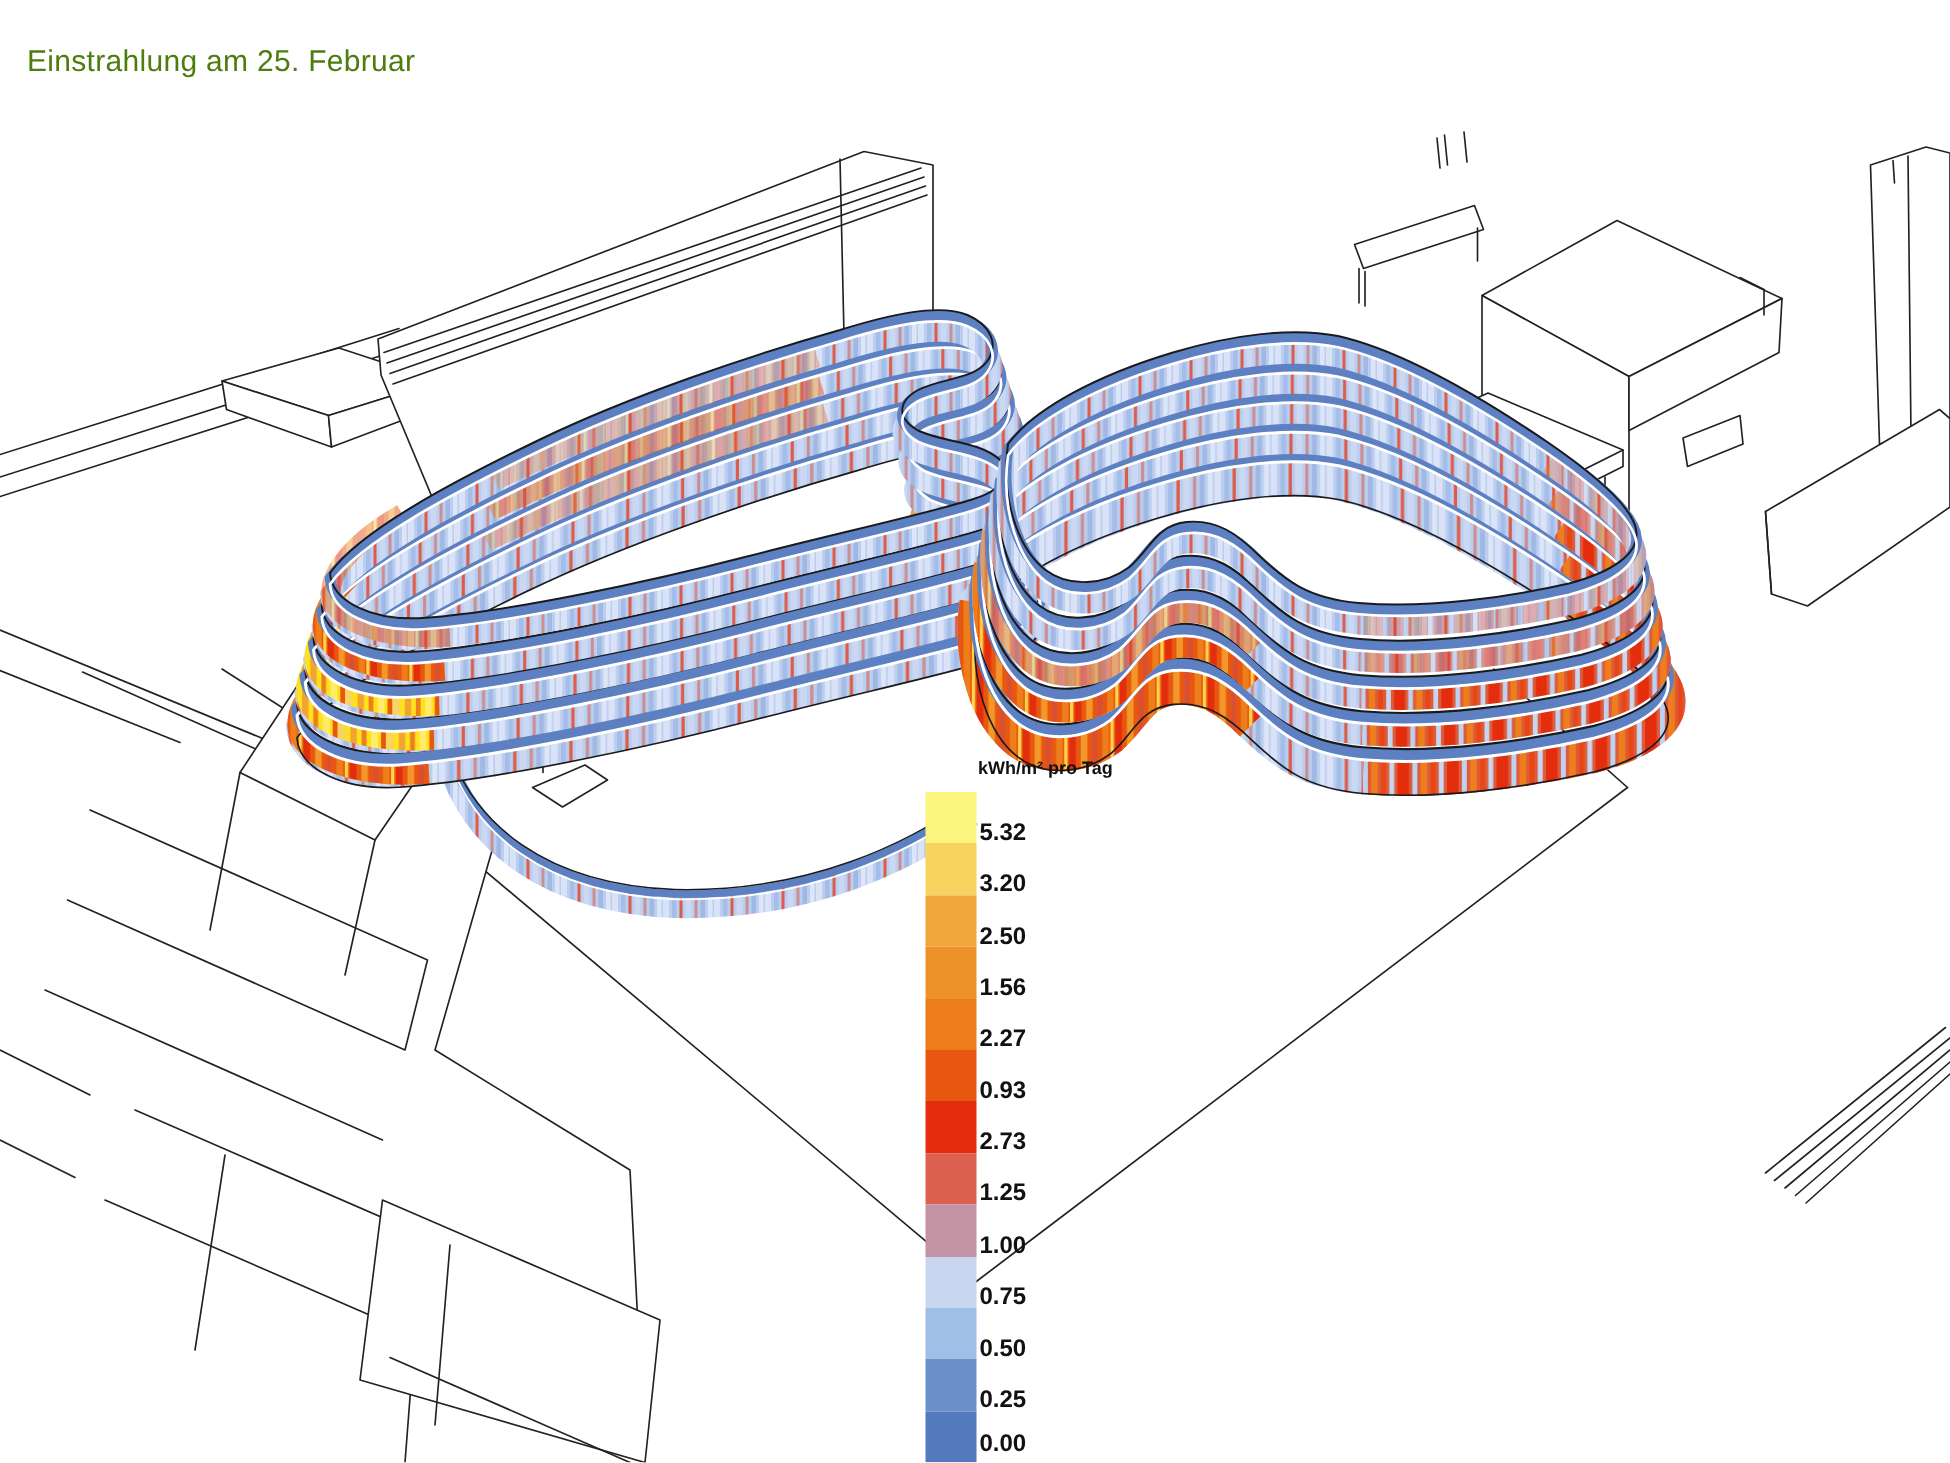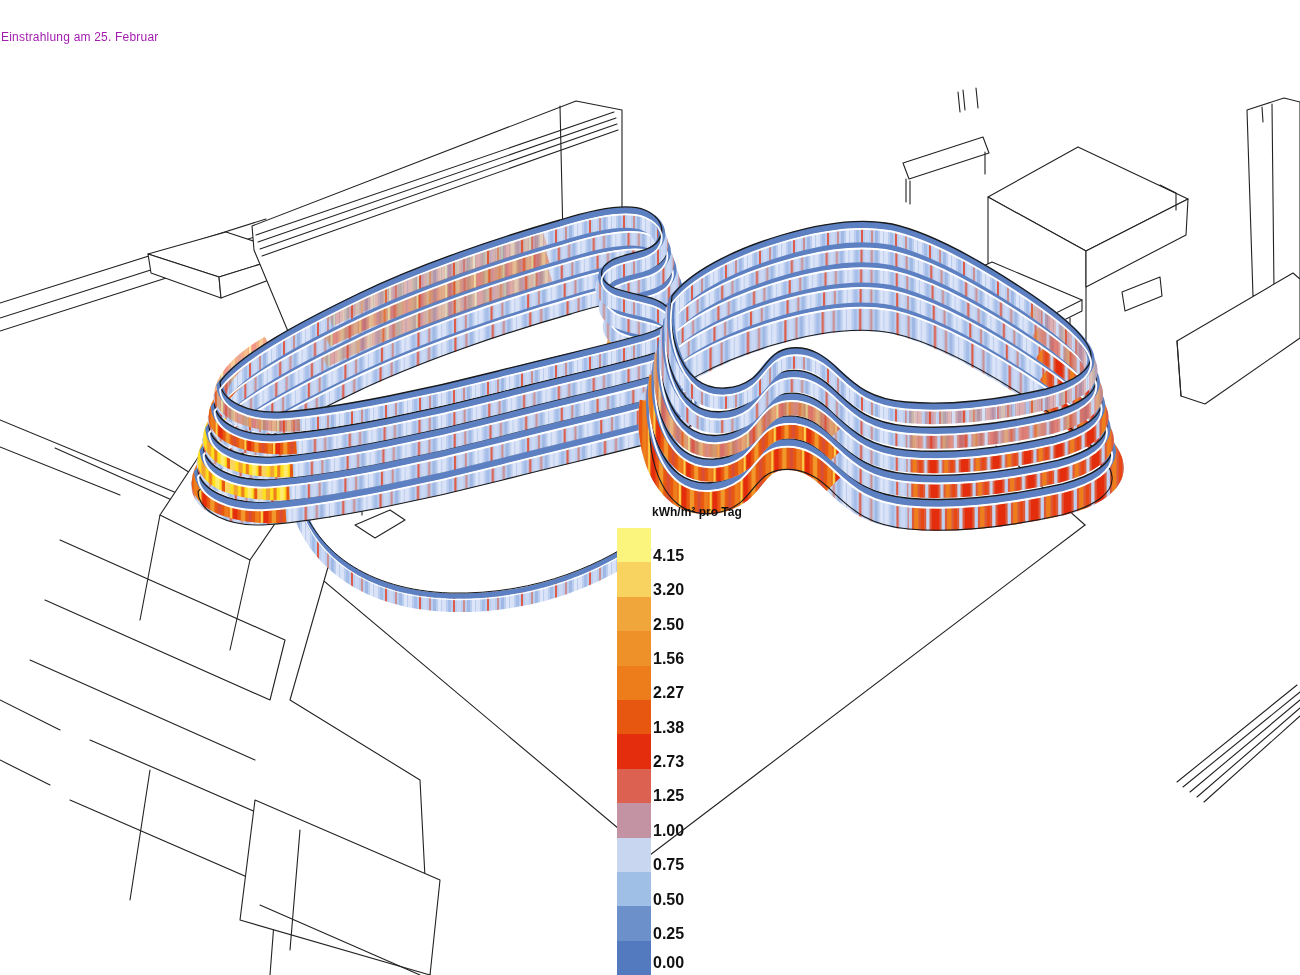--- a/index.html
+++ b/index.html
@@ -1,19 +1,19 @@
 <!DOCTYPE html>
 <html><head>
 <meta charset="utf-8">
 <style>
   html,body{margin:0;padding:0;background:#fff;}
   #canvas{position:relative;width:1300px;height:975px;background:#ffffff;overflow:hidden;
           font-family:"Liberation Sans", sans-serif;}
   #scene{position:absolute;left:0;top:0;width:1300px;height:975px;}
-  #title{position:absolute;left:1px;top:30px;font-size:12px;color:#a21caf;letter-spacing:.2px;}
+  #title{position:absolute;left:18px;top:30px;font-size:20px;color:#4d7c0f;letter-spacing:.2px;}
   #legend-bar{position:absolute;left:617px;top:528px;width:34px;height:447px;
               display:flex;flex-direction:column;}
   #legend-bar .band{flex:1 1 auto;}
   .legend-label{position:absolute;left:653px;width:60px;height:20px;
                 font-size:16px;font-weight:bold;color:#111;line-height:20px;}
   #legend-header{position:absolute;left:652px;top:505px;font-size:12px;font-weight:bold;color:#111;}
   
   .wire{fill:none;stroke:#222;stroke-width:1.1;stroke-linejoin:round;stroke-linecap:round;}
   .wirefill{fill:#ffffff;stroke:#222;stroke-width:1.1;stroke-linejoin:round;}
   .mass{fill:#ffffff;stroke:none;}
@@ -263,26 +263,26 @@
     <div class="band" style="background-color: rgb(228, 45, 12);"></div>
     <div class="band" style="background-color: rgb(220, 97, 80);"></div>
     <div class="band" style="background-color: rgb(195, 146, 163);"></div>
     <div class="band" style="background-color: rgb(201, 214, 239);"></div>
     <div class="band" style="background-color: rgb(160, 191, 230);"></div>
     <div class="band" style="background-color: rgb(108, 144, 202);"></div>
     <div class="band" style="background-color: rgb(83, 121, 190);"></div>
   </div>
 
   <div>
-    <span class="legend-label" style="top:546px">4.15</span>
+    <span class="legend-label" style="top:546px">5.32</span>
     <span class="legend-label" style="top:580px">3.20</span>
     <span class="legend-label" style="top:615px">2.50</span>
     <span class="legend-label" style="top:649px">1.56</span>
     <span class="legend-label" style="top:683px">2.27</span>
-    <span class="legend-label" style="top:718px">1.38</span>
+    <span class="legend-label" style="top:718px">0.93</span>
     <span class="legend-label" style="top:752px">2.73</span>
     <span class="legend-label" style="top:786px">1.25</span>
     <span class="legend-label" style="top:821px">1.00</span>
     <span class="legend-label" style="top:855px">0.75</span>
     <span class="legend-label" style="top:890px">0.50</span>
     <span class="legend-label" style="top:924px">0.25</span>
     <span class="legend-label" style="top:953px">0.00</span>
   </div>
 
 </div>

